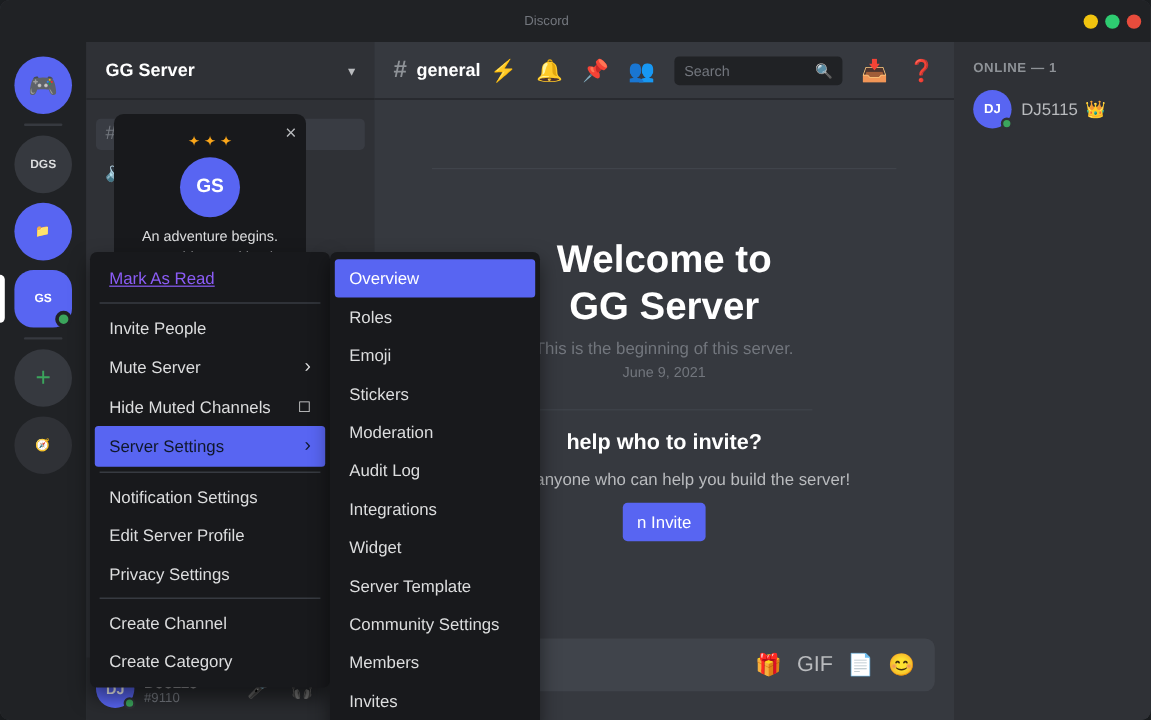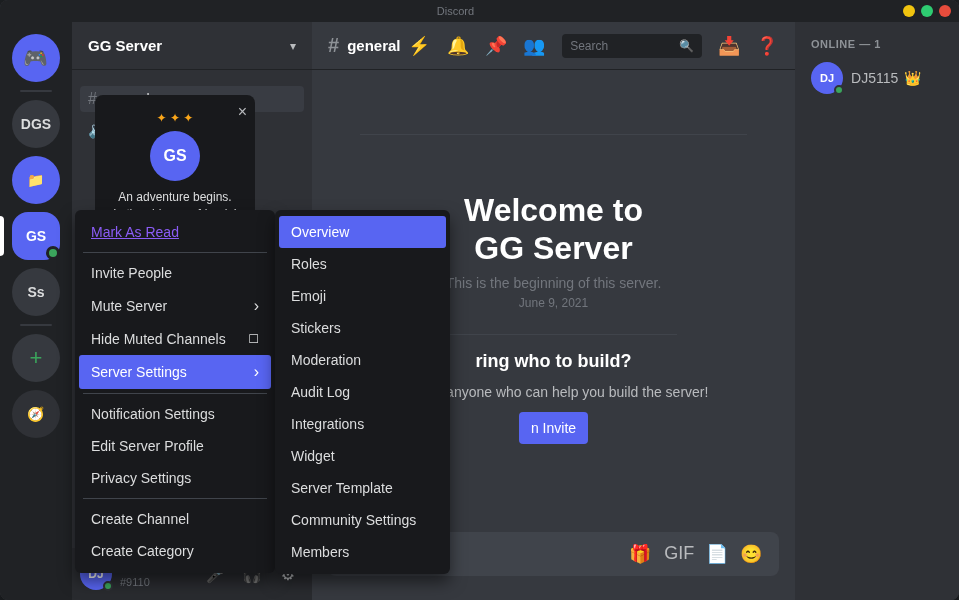--- a/index.html
+++ b/index.html
@@ -16,21 +16,21 @@
       width: 959px;
       height: 600px;
       background: #36393f;
       border-radius: 8px;
       overflow: hidden;
       display: flex;
       flex-direction: column;
       box-shadow: 0 8px 32px rgba(0,0,0,0.5);
     }
     .titlebar {
-      height: 22px;
+      height: 35px;
       background: #202225;
       display: flex;
       align-items: center;
       padding: 0 8px;
       flex-shrink: 0;
     }
     .titlebar-title {
       font-size: 11px;
       color: #72767d;
       flex: 1;
@@ -65,21 +65,21 @@
       flex-direction: column;
       align-items: center;
       padding: 12px 0;
       gap: 8px;
       flex-shrink: 0;
     }
     .server-icon {
       width: 48px; height: 48px;
       border-radius: 50%;
       display: flex; align-items: center; justify-content: center;
-      font-size: 14px; font-weight: 700;
+      font-size: 10px; font-weight: 700;
       cursor: pointer;
       transition: border-radius 0.2s;
       position: relative;
     }
     .server-icon.discord-home {
       background: #5865f2;
       color: white;
       font-size: 20px;
     }
     .server-icon.text-icon {
@@ -422,21 +422,21 @@
       padding: 8px 12px;
       font-size: 14px;
       color: #dcddde;
       cursor: pointer;
       display: flex; align-items: center; justify-content: space-between;
       border-radius: 3px;
       margin: 0 4px;
     }
     .context-item.highlighted {
       background: #5865f2;
-      color: #ffffff;
+      color: #0f172a;
     }
     .context-item.muted { color: #8b5cf6; text-decoration: underline; }
     .context-item.has-arrow::after { content: '›'; font-size: 16px; }
     .context-divider {
       height: 1px;
       background: #40444b;
       margin: 4px 8px;
     }
     .checkbox-icon { font-size: 12px; }
 
@@ -498,23 +498,20 @@
       <div class="server-icon text-icon" style="position:relative;">
         <span>DGS</span>
       </div>
       <div class="server-icon blue-folder">
         <span>📁</span>
       </div>
       <div class="server-icon gs-active" style="position:relative;">
         <div class="active-indicator"></div>
         <span>GS</span>
         <div class="gs-status"></div>
-      </div>
-      <div class="server-icon ss-icon">
-        <span>Ss</span>
       </div>
       <div class="server-divider"></div>
       <div class="add-server">
         <span>+</span>
       </div>
       <div class="server-icon" style="background:#2f3136;">
         <span style="color:#3ba55c;">🧭</span>
       </div>
     </div>
 
@@ -572,21 +569,21 @@
       </div>
 
       <div class="chat-content">
         <div class="chat-divider"></div>
         <div class="welcome-section">
           <div class="welcome-title">Welcome to<br>GG Server</div>
           <div class="welcome-sub">This is the beginning of this server.</div>
           <div class="welcome-date">June 9, 2021</div>
           <div class="chat-divider"></div>
           <div class="welcome-invite-section">
-            <div class="invite-question">ring who to build?</div>
+            <div class="invite-question">help who to invite?</div>
             <div class="invite-desc">inviting anyone who can help you build the server!</div>
             <div class="invite-btn">n Invite</div>
           </div>
         </div>
       </div>
 
       <div class="chat-input-area">
         <div class="chat-input">
           <span class="chat-input-text"># general</span>
           <div class="chat-input-icons">
@@ -691,19 +688,22 @@
         </div>
         <div class="submenu-item">
           <span>Server Template</span>
         </div>
         <div class="submenu-item">
           <span>Community Settings</span>
         </div>
         <div class="submenu-item">
           <span>Members</span>
         </div>
+        <div class="submenu-item">
+          <span>Invites</span>
+        </div>
 
       </div>
 
     </div>
 
   </div>
 </div>
 
 </body></html>

